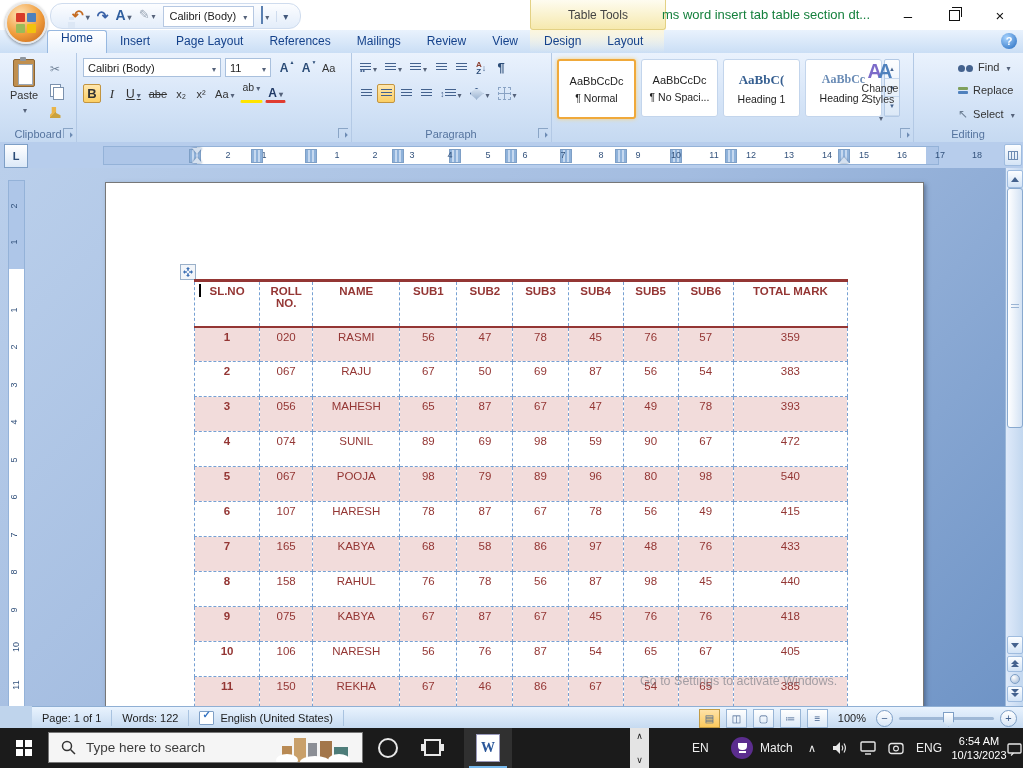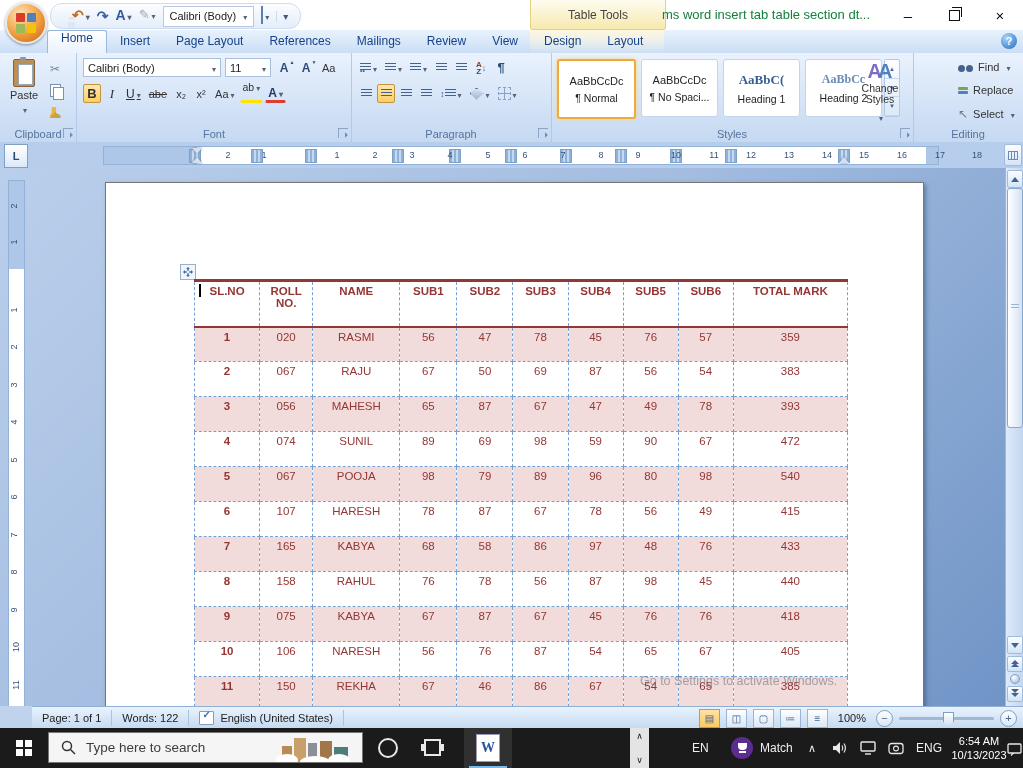--- a/index.html
+++ b/index.html
@@ -405,21 +405,20 @@
           </span>
         <span class="mb hl-g">
             <span>ab</span>
             <span class="dd"></span>
           </span>
         <span class="mb fc-g">
             <span>A</span>
             <span class="dd"></span>
           </span>
       </div>
-      <span class="group-label">Font</span>
       <span class="dlg"></span>
     </div>
 
     <div class="group" id="g-para">
       <div class="p-row1">
         <span class="mb">
             <span class="lines-ic dot-ic"></span>
             <span class="dd"></span>
           </span>
         <span class="mb">
@@ -504,21 +503,20 @@
       <div class="style-scroll">
         <span>▲</span>
         <span>▼</span>
         <span>▼</span>
       </div>
       <div class="chg2">
         <span class="aa-ic"><span class="a1">A</span><span class="a2">A</span></span>
         <span class="chg-lbl">Change Styles</span>
         <span class="dd"></span>
       </div>
-      <span class="group-label">Styles</span>
       <span class="dlg"></span>
     </div>
 
     <div class="group" id="g-edit">
       <div class="edit-row" style="top:8px;">
         <span class="binoc"></span>
         <span>Find</span>
         <span class="dd"></span>
       </div>
       <div class="edit-row" style="top:31px;">

